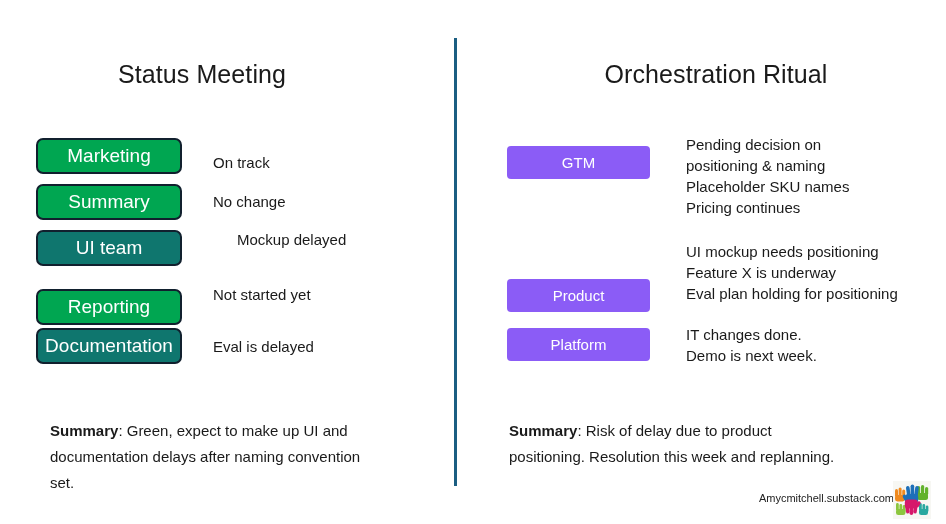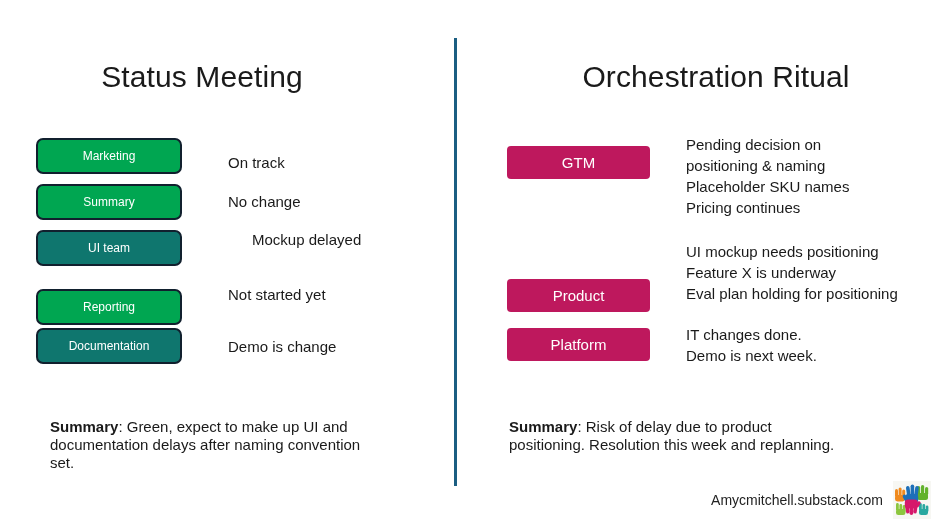--- a/index.html
+++ b/index.html
@@ -26,91 +26,91 @@
     left: 454px;
     top: 38px;
     width: 3px;
     height: 448px;
     background: #1B5E82;
   }
 
   
   .col-title {
     position: absolute;
-    font-size: 30px;
+    font-size: 25px;
     font-weight: 400;
     color: #1a1a1a;
     letter-spacing: .1px;
     white-space: nowrap;
   }
   .title-left  { left: 0;     top: 60px; width: 404px; text-align: center; }
   .title-right { left: 470px; top: 60px; width: 492px; text-align: center; }
 
   
   .pill {
     position: absolute;
     display: flex;
     align-items: center;
     justify-content: center;
     color: #ffffff;
-    font-size: 12px;
+    font-size: 19px;
     font-weight: 400;
     box-sizing: border-box;
     white-space: nowrap;
   }
   
   .pill.left {
     left: 36px;
     width: 146px;
     height: 36px;
     border: 2.5px solid #11202E;
     border-radius: 7px;
   }
   .pill.green  { background: #00A651; }
   .pill.amber  { background: #0f766e; }
 
   
   .pill.right {
     left: 507px;
     width: 143px;
     height: 33px;
-    background: #be185d;
+    background: #8b5cf6;
     border-radius: 4px;
     font-size: 15px;
   }
 
   
   .note {
     position: absolute;
     font-size: 15px;
     line-height: 21px;
     color: #1a1a1a;
     white-space: pre-line;
   }
-  .note.left  { left: 228px; }
+  .note.left  { left: 213px; }
   .note.right { left: 686px; }
 
   
   .summary {
     position: absolute;
     top: 418px;
     font-size: 15px;
-    line-height: 18px;
+    line-height: 26px;
     color: #1a1a1a;
   }
   .summary .lead { font-weight: 700; }
   .summary.left  { left: 50px;  width: 330px; }
   .summary.right { left: 509px; width: 330px; }
 
   
   .footer-url {
     position: absolute;
-    right: 63px;
+    right: 52px;
     top: 492px;
-    font-size: 14px;
+    font-size: 11px;
     color: #222222;
     white-space: nowrap;
   }
   .footer-logo {
     position: absolute;
     left: 893px;
     top: 481px;
     width: 38px;
     height: 38px;
     background: #f7f7f3;
@@ -143,21 +143,21 @@
   <div class="note left" style="top:229px;margin-left:24px;">Mockup delayed</div>
 
   <div class="pill left green" style="top:289px;">
     <span>Reporting</span>
   </div>
   <div class="note left" style="top:284px;"> Not started yet</div>
 
   <div class="pill left amber" style="top:328px;">
     <span>Documentation</span>
   </div>
-  <div class="note left" style="top:336px;">Demo is change</div>
+  <div class="note left" style="top:336px;">Eval is delayed</div>
 
   <div class="summary left">
     <span class="lead">Summary</span><span>: Green, expect to make up UI and documentation delays after naming convention set.</span>
   </div>
 
   <div class="col-title title-right">Orchestration Ritual</div>
 
   <div class="pill right" style="top:146px;">
     <span>GTM</span>
   </div>

